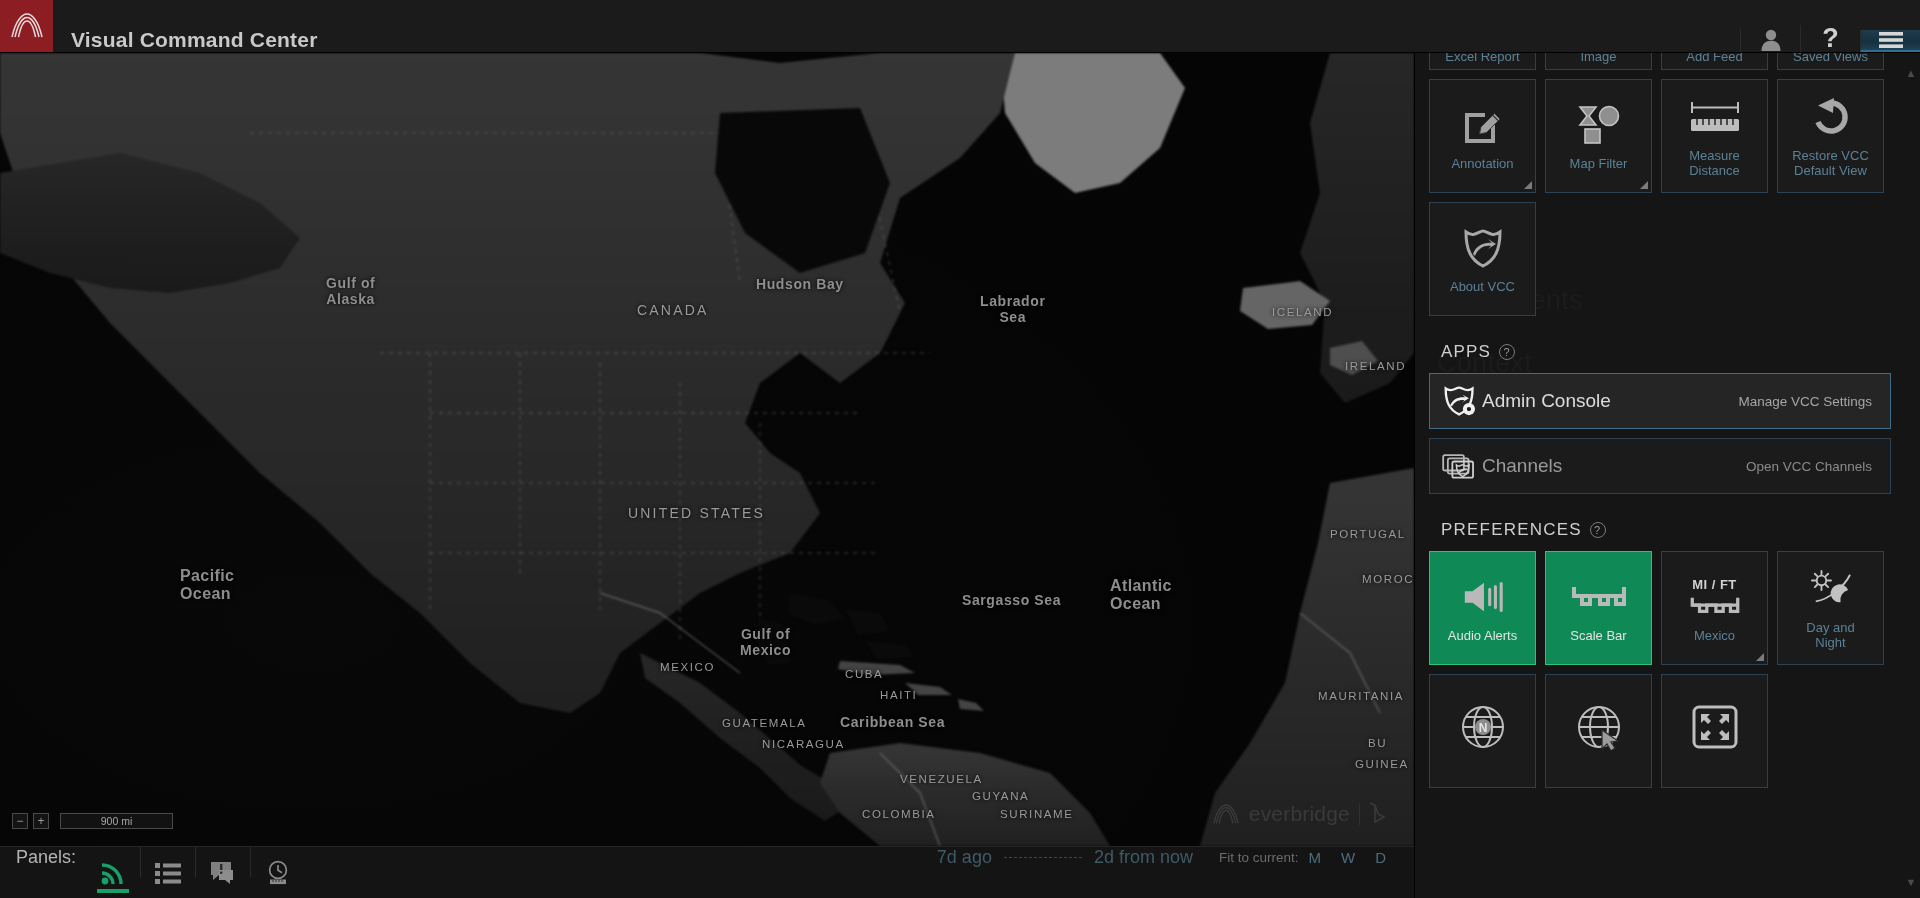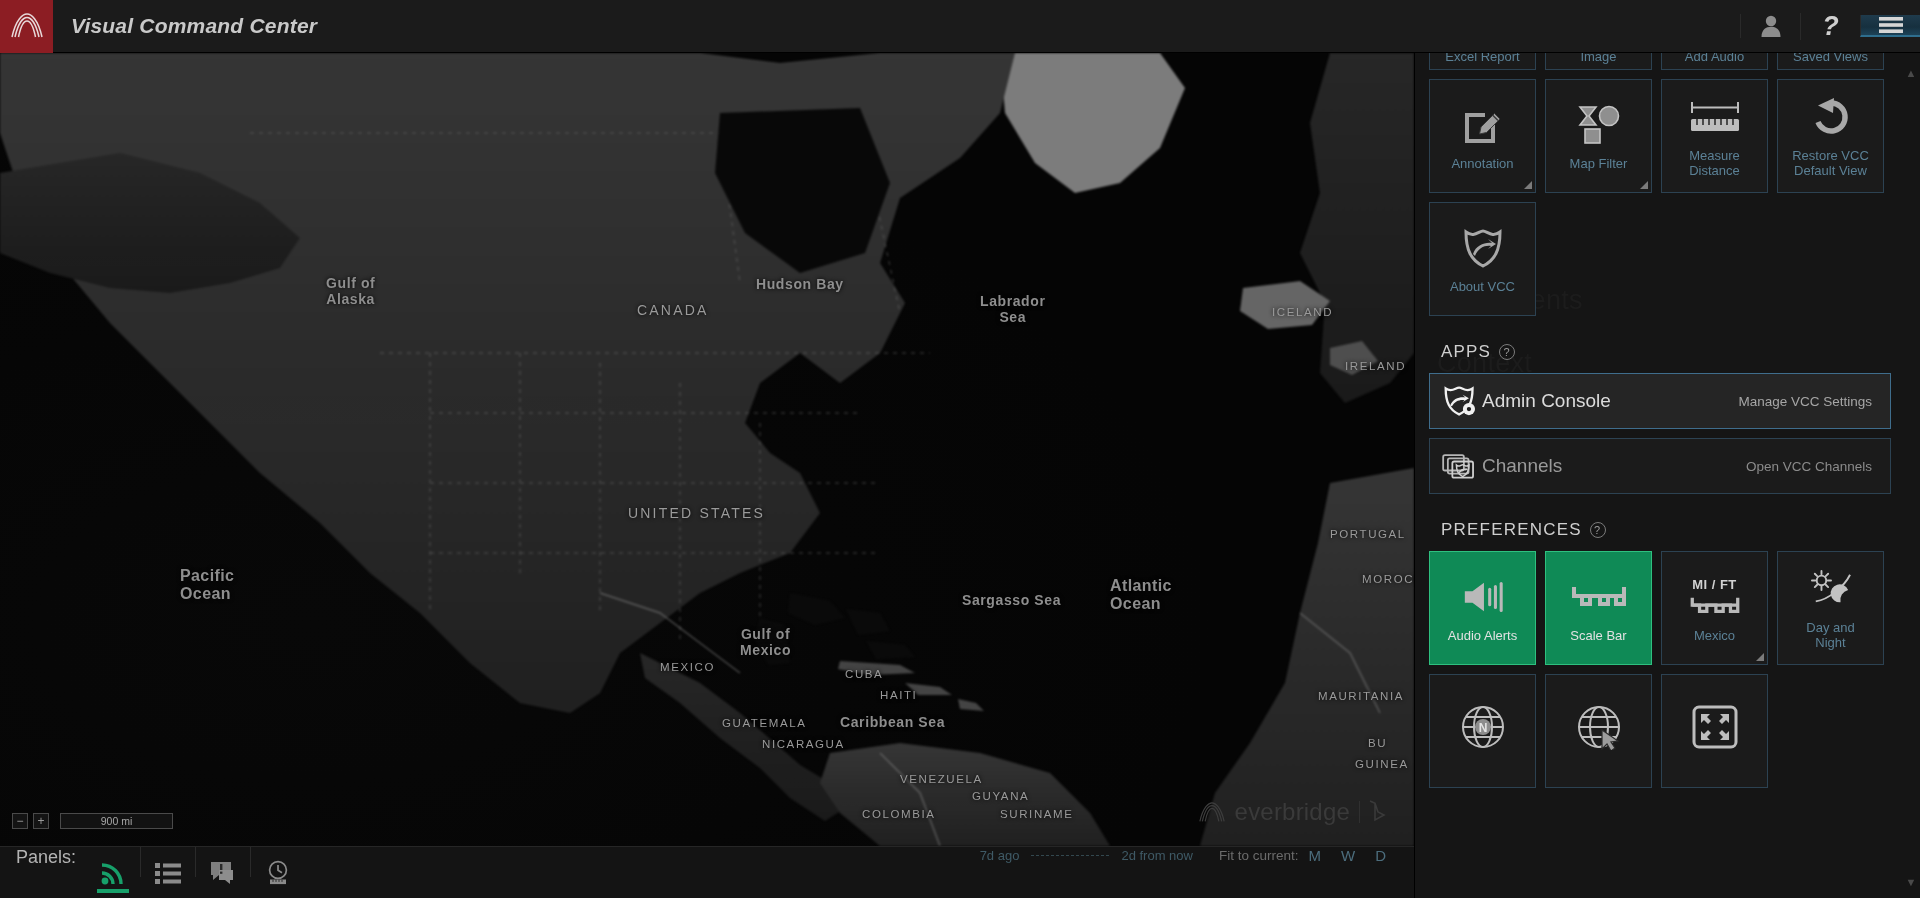--- a/index.html
+++ b/index.html
@@ -7,23 +7,22 @@
     width: 1920px; height: 898px;
     background: #0d0d0d;
     font-family: "Liberation Sans", sans-serif;
     overflow: hidden;
   }
   .app { position: relative; width: 1920px; height: 898px; background: #111; }
 
   
   .header {
     position: absolute; top: 0; left: 0; width: 1920px; height: 53px;
-    background: #1b1b1b; display: flex; align-items: center; z-index: 40;
+    background: #1b1b1b; display: flex; align-items: flex-end; z-index: 40;
     border-bottom: 1px solid #000;
-    font-style: italic;
   }
   .logo-box {
     width: 53px; height: 53px; background: #8c1d23;
     display: flex; align-items: center; justify-content: center; flex: none;
   }
   .app-title {
     display: flex; align-items: center; padding-left: 18px;
     color: #c9c9c9; font-size: 21px; font-weight: bold; letter-spacing: .2px;
   }
   .header-spacer { flex: 1; }
@@ -60,21 +59,21 @@
   .map-label.ocean {
     text-transform: none; letter-spacing: .4px; font-size: 16px;
     color: #8d8d8d; font-weight: bold;
   }
   .map-label.small { font-size: 11.5px; letter-spacing: 1.6px; }
 
   
   .watermark {
     position: absolute; right: 28px; bottom: 20px;
     display: flex; align-items: center; gap: 9px;
-    color: #3a3a3a; font-size: 24px; letter-spacing: .2px;
+    color: #3a3a3a; font-size: 21px; letter-spacing: .2px;
   }
   .wm-sep { width: 1px; height: 22px; background: #303030; }
 
   
   .map-ctrls {
     position: absolute; left: 12px; bottom: 17px;
     display: flex; align-items: center; gap: 5px; z-index: 12;
   }
   .zbtn {
     width: 16px; height: 16px; border: 1px solid #4a4a4a; color: #9a9a9a;
@@ -160,21 +159,21 @@
   .panel-btn {
     width: 54px; height: 52px; display: flex; align-items: center;
     justify-content: center; position: relative; cursor: pointer;
   }
   .panel-btn .underline {
     position: absolute; left: 11px; right: 11px; bottom: 6px; height: 4px;
     background: #17a06a;
   }
   .vdiv { width: 1px; height: 30px; background: #2a2a2a; }
   .timeline { margin-left: auto; display: flex; align-items: center; padding-right: 18px; gap: 0; }
-  .tl-txt { color: #3f5a66; font-size: 13px; }
+  .tl-txt { color: #3f5a66; font-size: 18px; }
   .tl-dots { width: 78px; border-top: 1px dashed #33484f; margin: 0 12px; }
   .tl-fit { color: #6b6b6b; font-size: 13.5px; margin-left: 26px; }
   .tl-unit { color: #4c6d7d; font-size: 15px; padding: 0 10px; cursor: pointer; }
 
   
   svg { display: block; }
 </style>
 </head>
 <body>
 
@@ -363,21 +362,21 @@
 
       <div class="tool-grid" style="margin-top:-36px;">
         <div class="tool">
           <span class="lbl">Excel Report</span>
         </div>
         <div class="tool">
           <span class="lbl" style="white-space:pre-line">Export Map
 Image</span>
         </div>
         <div class="tool">
-          <span class="lbl">Add Audio</span>
+          <span class="lbl">Add Feed</span>
         </div>
         <div class="tool">
           <span class="lbl">Saved Views</span>
         </div>
       </div>
 
       <div class="tool-grid" style="margin-top:9px;">
 
         <div class="tool tall">
           <span class="ico">

